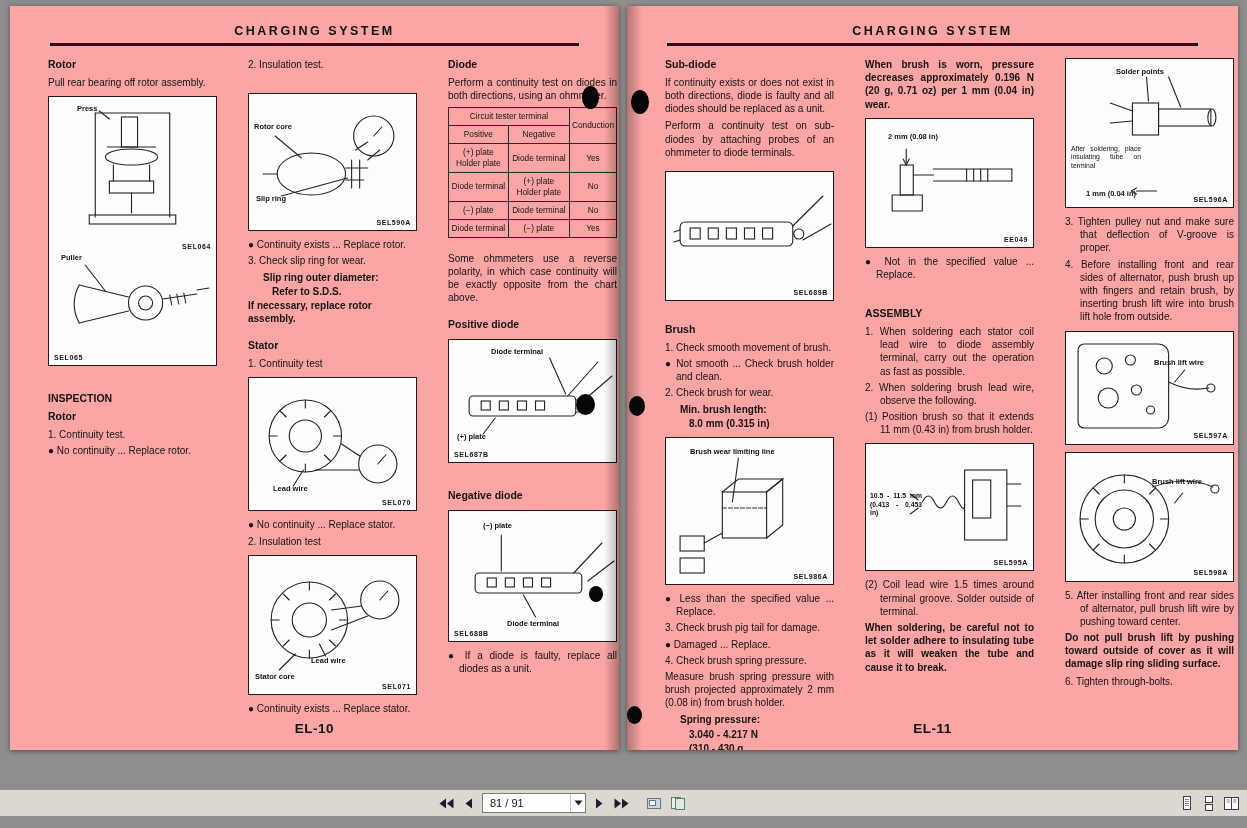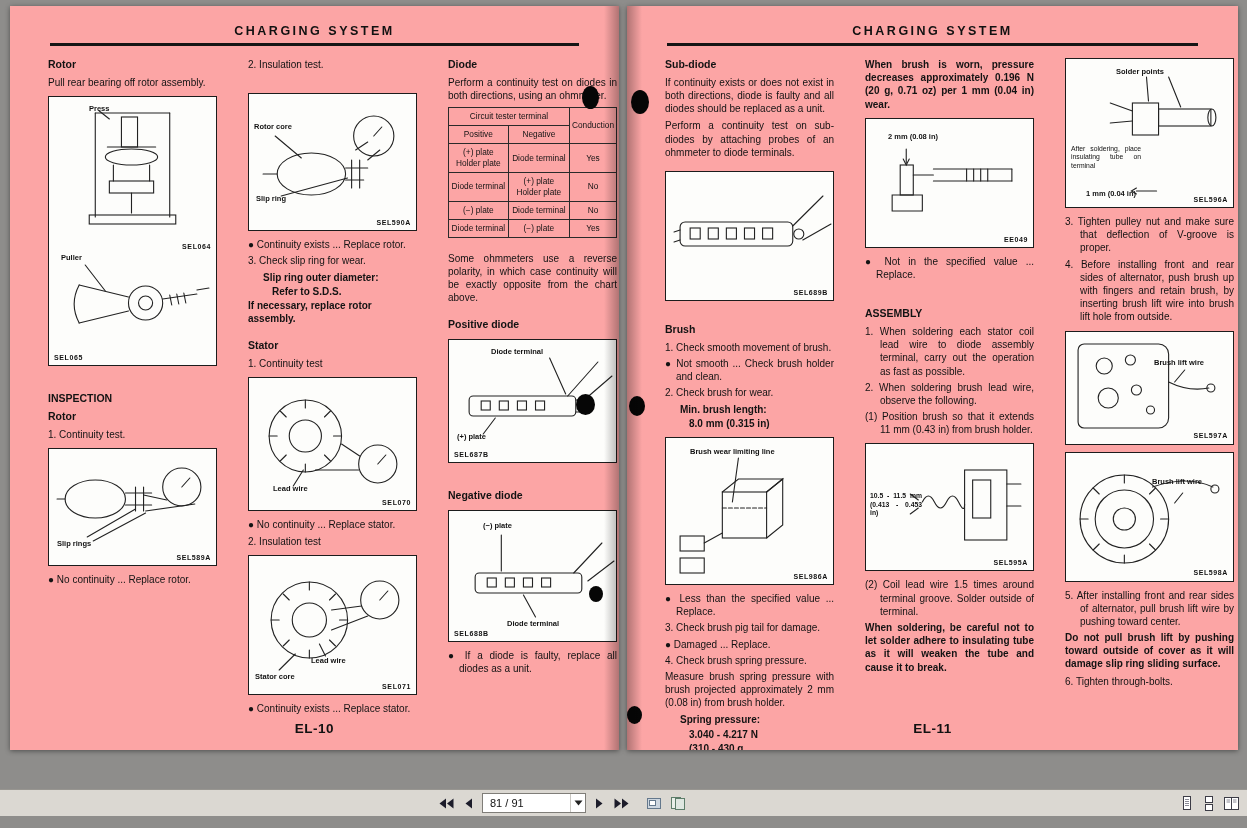--- a/index.html
+++ b/index.html
@@ -69,44 +69,30 @@
           <path d="M60 22 l-10 -8"></path>
           <circle cx="96" cy="206" r="17"></circle>
             <circle cx="96" cy="206" r="7"></circle>
           <path d="M30 188 l49 12 M30 226 l49 -12"></path>
           <path d="M30 188 q-10 19 0 38"></path>
           <path d="M113 202 l34 -5"></path>
           <path d="M120 198 l2 10 M127 197 l2 10 M134 196 l2 10"></path>
           <path d="M147 193 l12 -2"></path>
           <path d="M36 168 l20 26"></path>
         </svg>
-        <span class="figlabel" style="left:40px;top:7px">Press</span>
+        <span class="figlabel" style="left:28px;top:7px">Press</span>
         <span class="figlabel" style="left:12px;top:156px">Puller</span>
         <span class="figcode" style="bottom:114px">SEL064</span>
         <span class="figcode bl">SEL065</span>
       </div>
 
       <div class="h mt26">INSPECTION</div>
       <div class="h">Rotor</div>
       <p class="step">1.  Continuity test.</p>
 
-      <div class="fig" style="height:116px">
-        <svg viewBox="0 0 166 116" preserveAspectRatio="none">
-          <ellipse cx="46" cy="50" rx="30" ry="19"></ellipse>
-            <path d="M16 50 h-8"></path>
-          <path d="M76 44 h26 M76 56 h26"></path>
-            <path d="M86 38 v24 M94 38 v24"></path>
-          <circle cx="132" cy="38" r="19"></circle>
-            <path d="M132 38 l8 -9"></path>
-          <path d="M117 51 l-23 -5 M145 55 l-49 7"></path>
-          <path d="M38 88 l48 -28 M44 92 l52 -28"></path>
-        </svg>
-        <span class="figlabel" style="left:8px;top:90px">Slip rings</span>
-        <span class="figcode">SEL589A</span>
-      </div>
 
       <p class="bullet">●  No continuity ... Replace rotor.</p>
     </div>
 
     <div class="col">
       <p class="step">2.  Insulation test.</p>
 
       <div class="fig" style="height:136px;margin-top:22px">
         <svg viewBox="0 0 166 136" preserveAspectRatio="none">
           <circle cx="124" cy="42" r="20"></circle>

